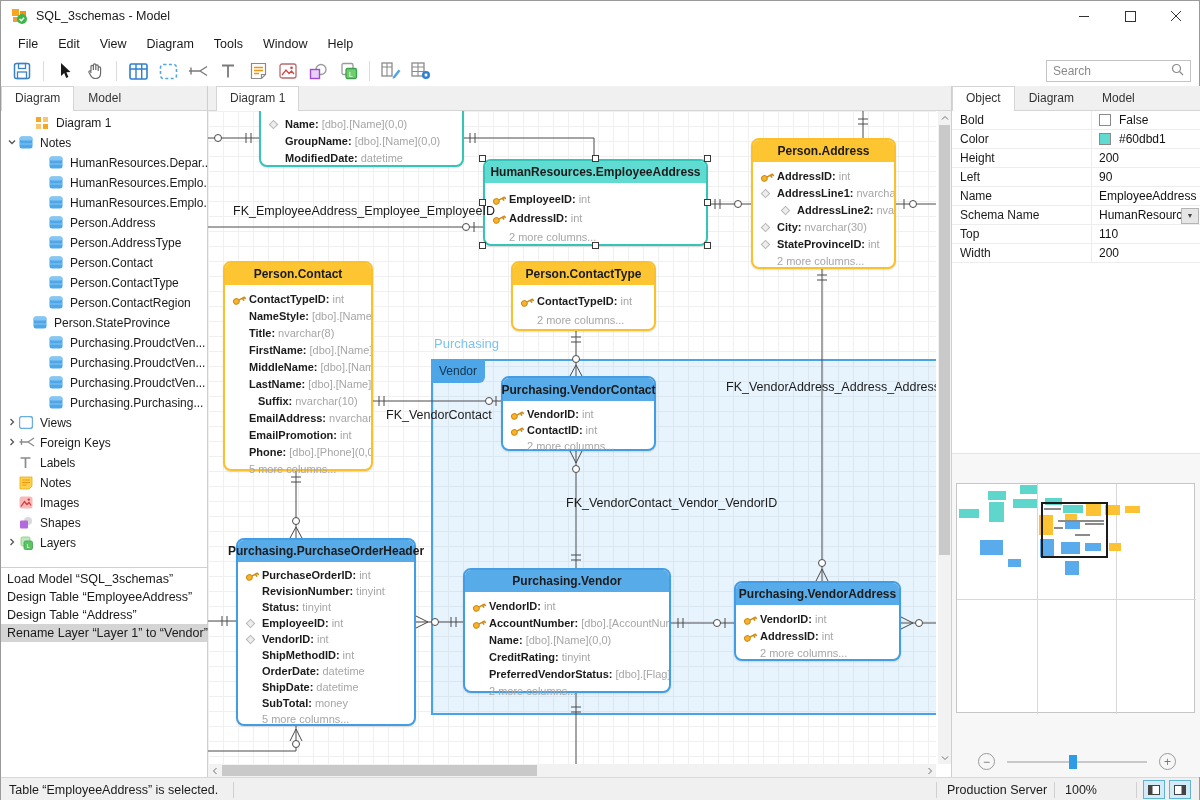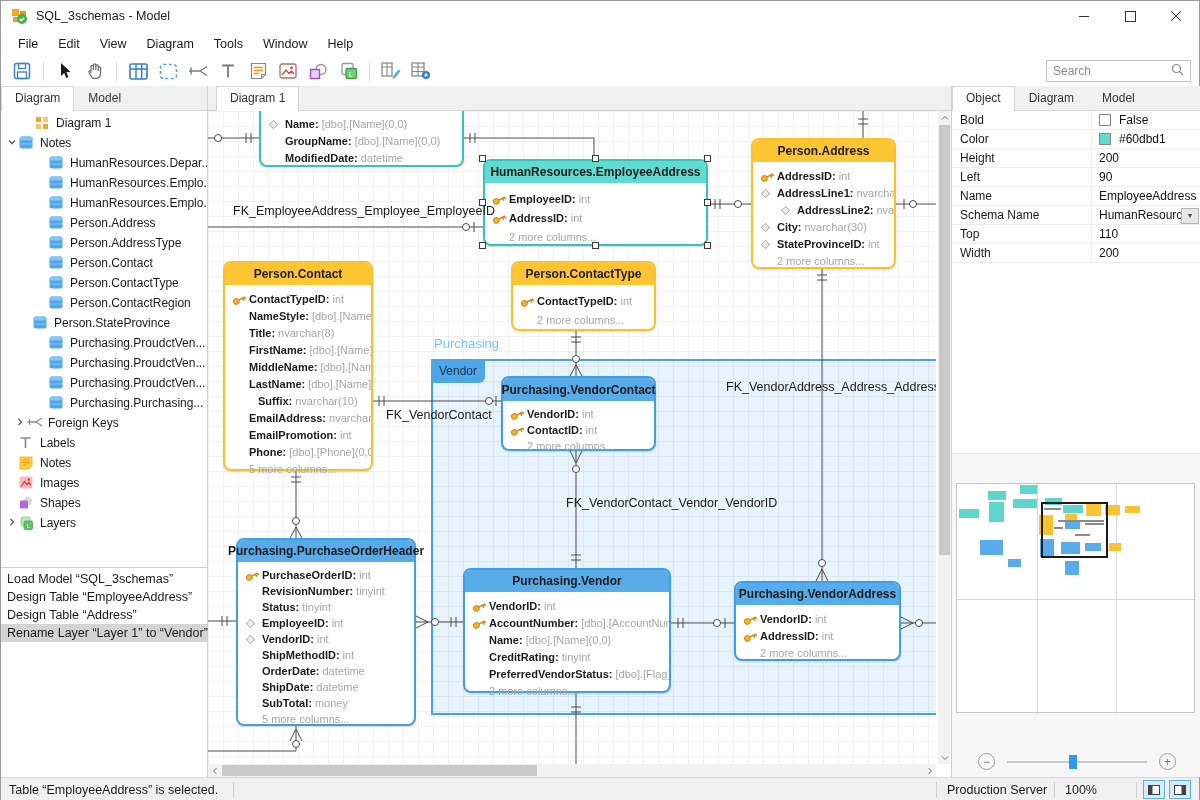--- a/index.html
+++ b/index.html
@@ -381,21 +381,30 @@
         </div>
         <div class="tree-row" style="padding-left: 34px;">
           <span class="chev"></span>
           <span class="ticon"><svg width="14" height="13" viewBox="0 0 14 13">
               <rect x="0.5" y="0.5" width="13" height="12" rx="2.5" fill="#4fa7e8"></rect>
               <rect x="0.5" y="0.5" width="13" height="4" rx="2" fill="#85c6f2"></rect>
               <path d="M0.5,8 H13.5" stroke="#85c6f2" stroke-width="1"></path>
             </svg></span>
           <span>Purchasing.Purchasing...</span>
         </div>
-        <div class="tree-row" style="padding-left: 12px;">
+        <div class="tree-row" style="padding-left: 4px;">
+          <span class="chev"><svg width="8" height="8">
+              <path d="M2.5,1 L5.5,4 L2.5,7" stroke="#555" stroke-width="1.3" fill="none"></path>
+            </svg></span>
+          <span class="ticon"><svg width="14" height="13" viewBox="0 0 14 13">
+              <rect x="0.5" y="0.5" width="13" height="12" rx="2.5" fill="#fff" stroke="#6aaede" stroke-width="1.4"></rect>
+            </svg></span>
+          <span>Views</span>
+        </div>
+        <div class="tree-row" style="padding-left: 4px;">
           <span class="chev"><svg width="8" height="8">
               <path d="M2.5,1 L5.5,4 L2.5,7" stroke="#555" stroke-width="1.3" fill="none"></path>
             </svg></span>
           <span class="ticon"><svg width="16" height="12" viewBox="0 0 16 12">
               <path d="M0.5,6 H9 M9,6 L15,2 M9,6 L15,10 M2.5,3 V9" stroke="#8a8a8a" stroke-width="1.3" fill="none"></path>
             </svg></span>
           <span>Foreign Keys</span>
         </div>
         <div class="tree-row" style="padding-left: 4px;">
           <span class="chev"></span>

